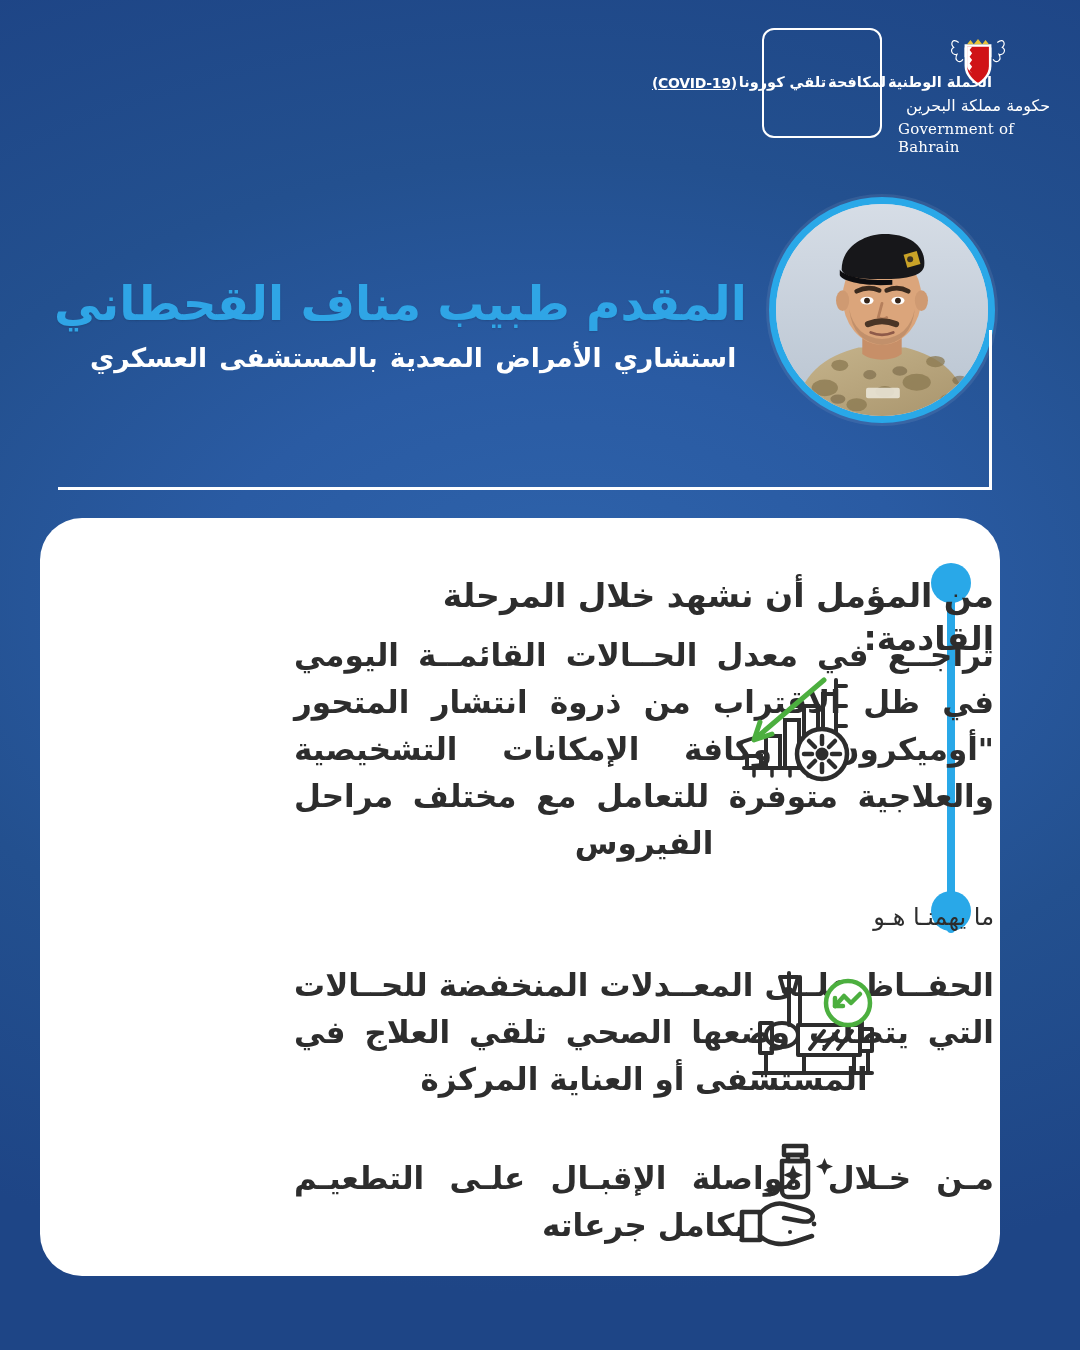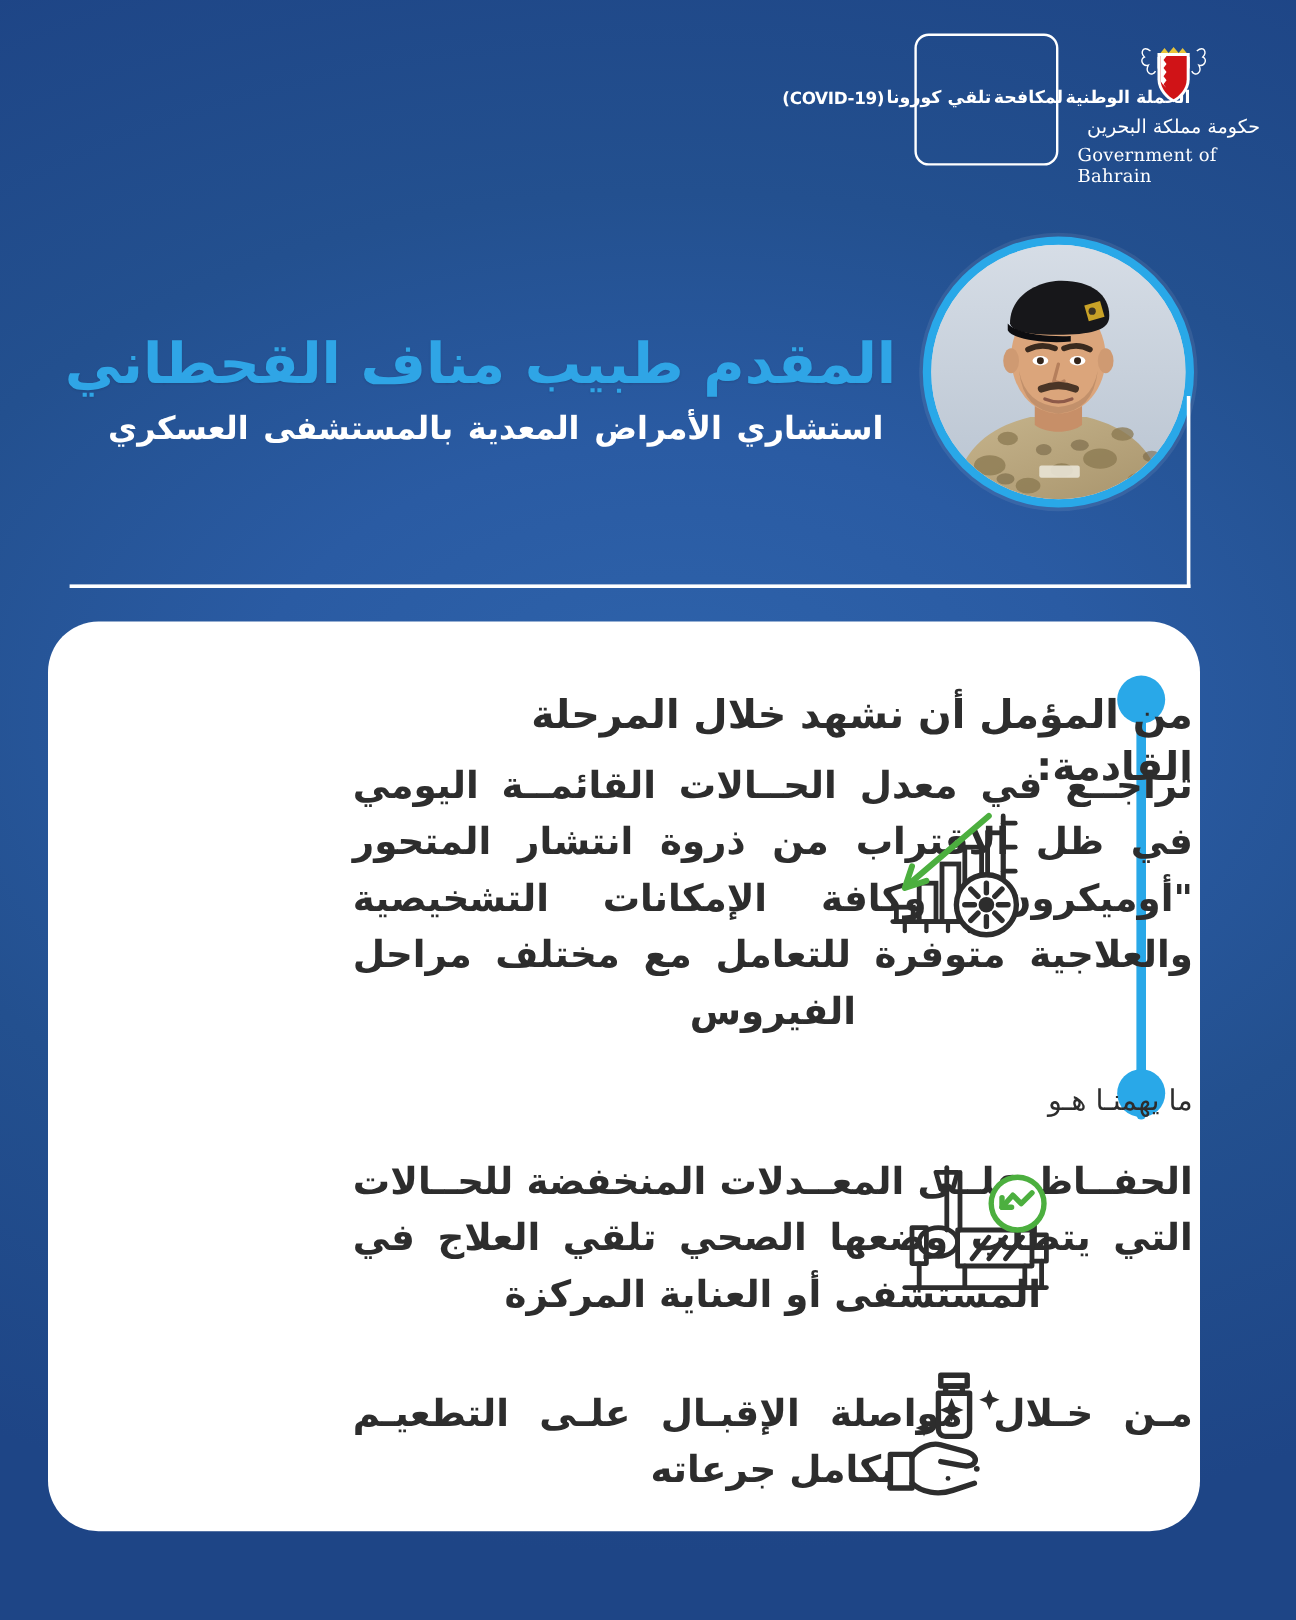--- a/index.html
+++ b/index.html
@@ -34,21 +34,21 @@
     border:2.5px solid #ffffff; border-radius:12px;
     display:flex; flex-direction:row;
     align-items:center; justify-content:center;
     gap:2px; padding:5px 4px;
   }
   .campaign-badge span {
     display:block; color:#fff;
     font-size:14.5px; font-weight:bold;
     line-height:1.18; text-align:center; white-space:nowrap;
   }
-  .campaign-badge span.en { font-size:14px; letter-spacing:-0.3px; }
+  .campaign-badge span.en { font-size:14px; letter-spacing:-0.3px;text-decoration:underline; }
 
   .gov-logo {
     position:absolute; top:24px; left:898px;
     width:160px; height:132px;
     display:flex; flex-direction:column; align-items:center;
   }
   .gov-emblem { width:86px; height:86px; }
   .gov-arabic { width:150px; height:26px; margin-top:-2px; }
   .gov-en {
     color:#fff; font-family:"DejaVu Serif","Liberation Serif",serif;

